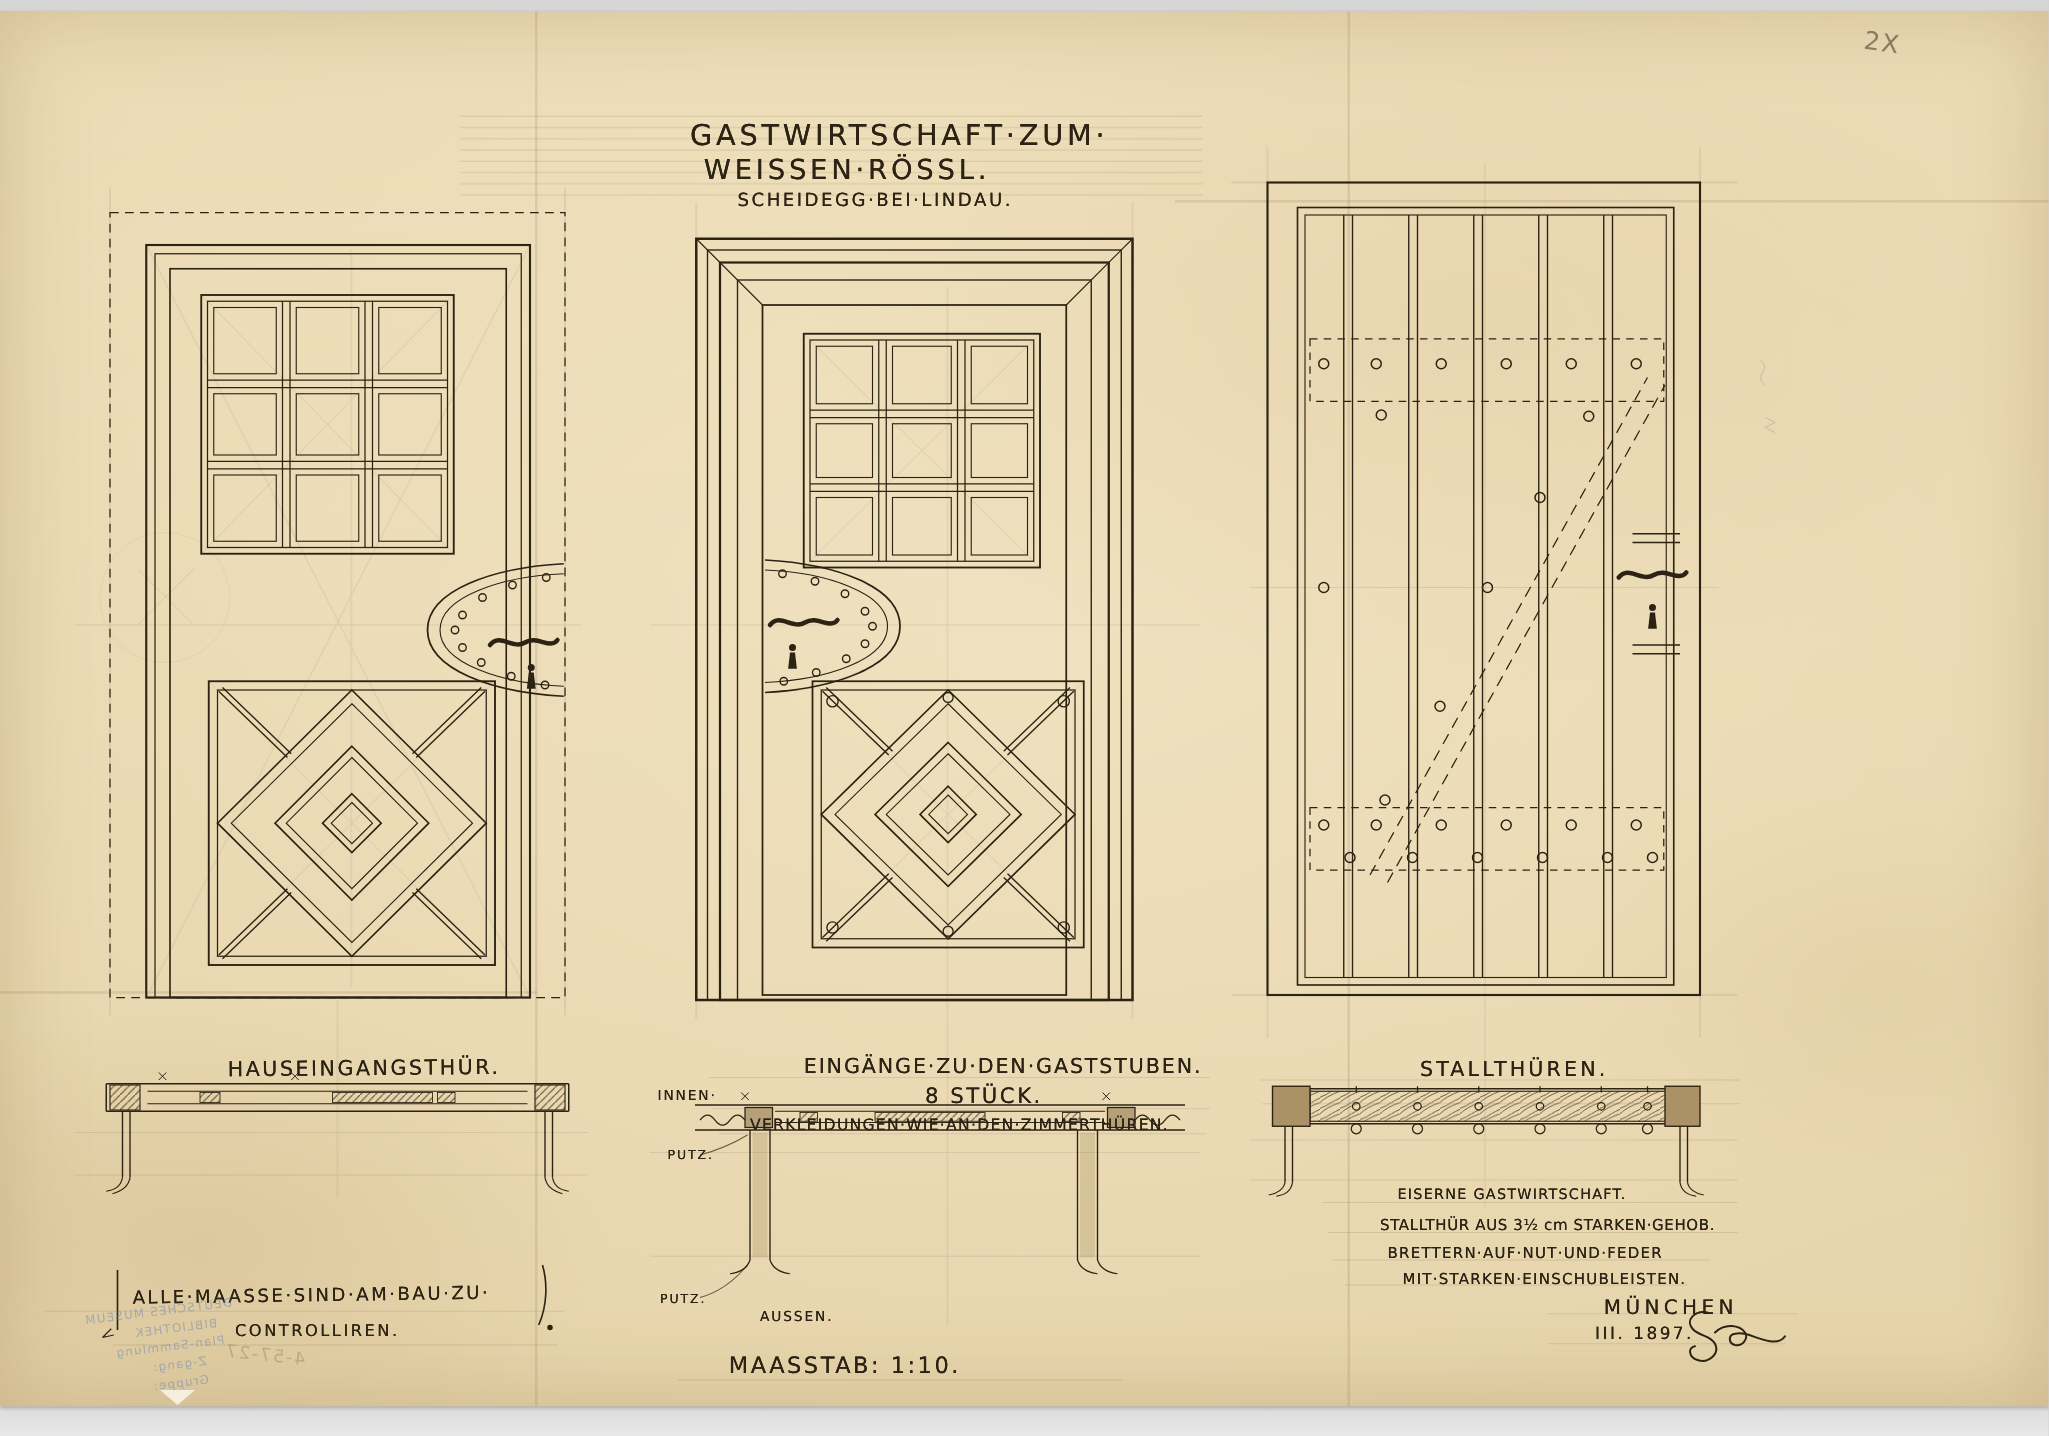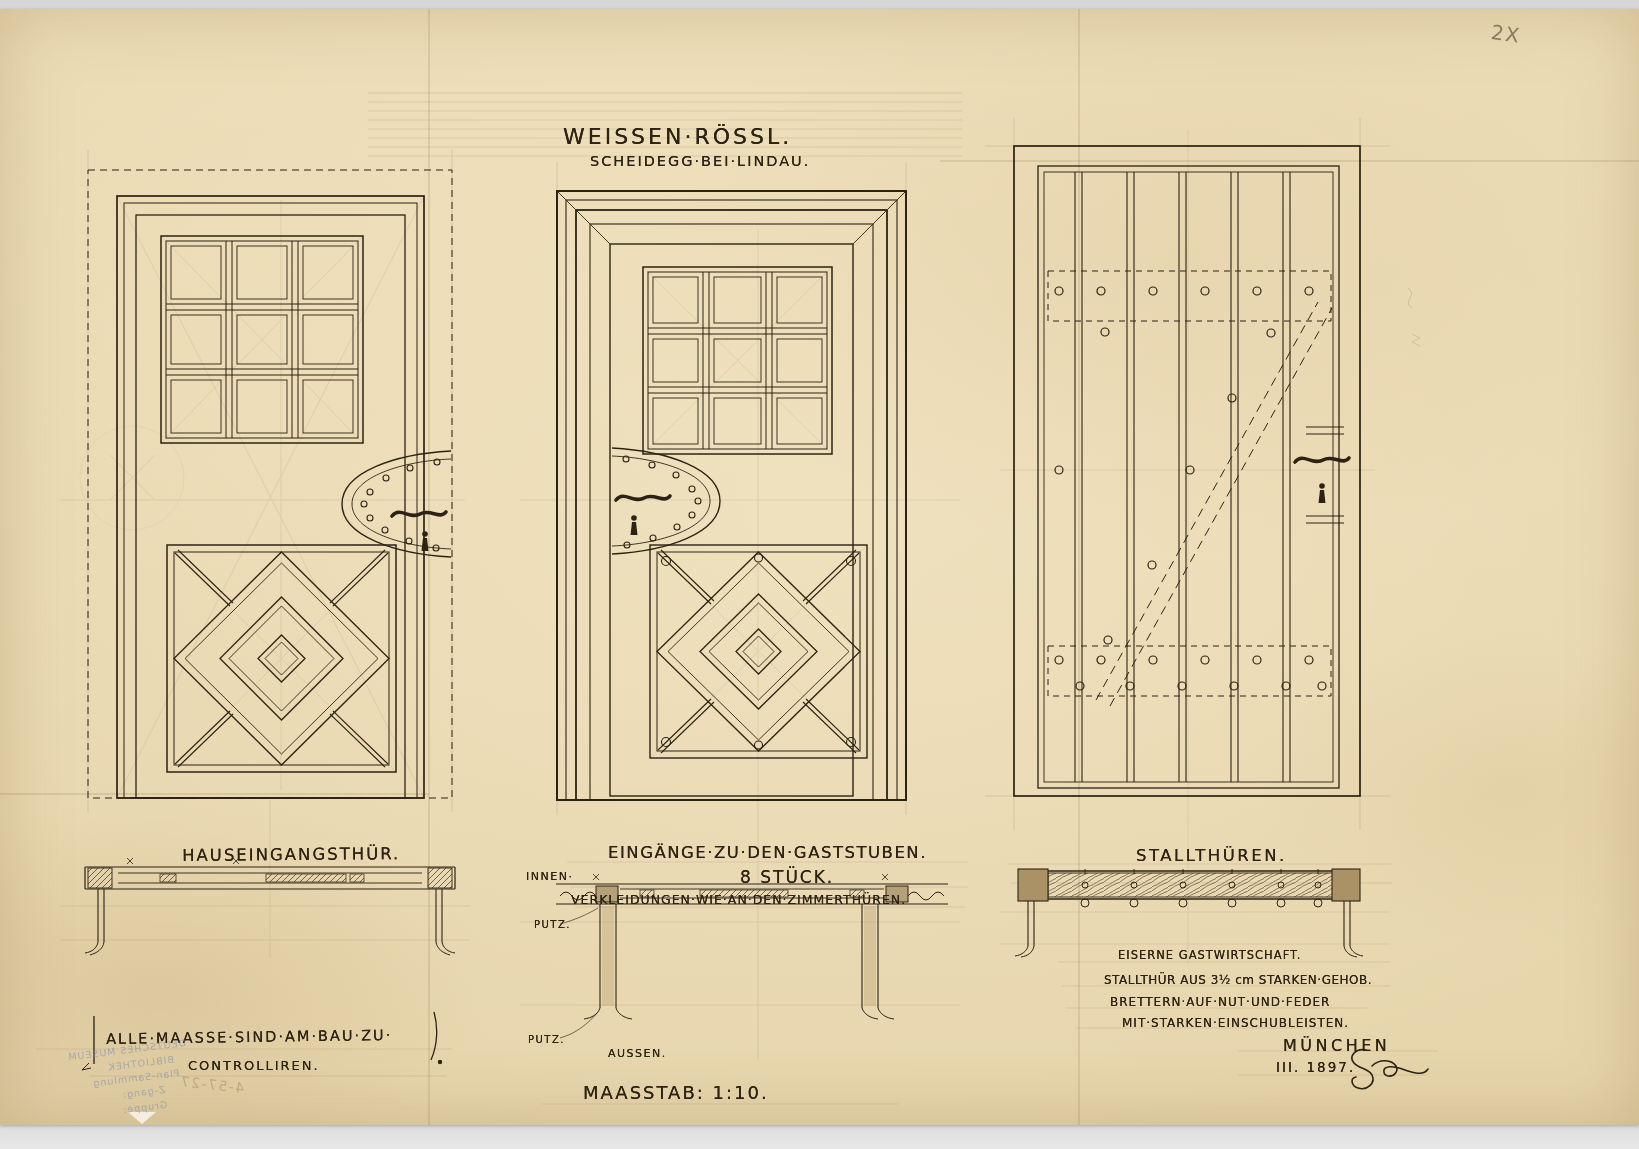--- a/index.html
+++ b/index.html
@@ -325,29 +325,30 @@
       <path d="M94,1016V1064 M434,1012 C438,1026 438,1044 431,1060"></path>
       <circle cx="440" cy="1062" r="2.2" fill="#2c2314" stroke="none"></circle>
       <path d="M82,1070 l7,-7 M82,1070 l9,-2" stroke-width="1"></path>
     </g>
     <path d="M1366,1050 c-10,-2 -18,6 -12,13 c5,6 14,5 18,12 c4,8 -5,16 -14,13 c-7,-2 -8,-10 -2,-11
          M1372,1066 c8,-8 20,-6 24,0 c3,5 -2,11 -8,10 c-5,-1 -6,-8 0,-9 c9,-2 16,4 28,6 c6,1 10,-1 12,-4" stroke="#2c2314" fill="none" stroke-width="1.6" stroke-linecap="round"></path>
 
     <polygon points="128,1112 156,1112 142,1124" fill="#f5efe0" stroke="none"></polygon>
   </svg>
 
+  <div class="ht" style="left:552px;top:96px;font-size:23px;letter-spacing:3px">GASTWIRTSCHAFT·ZUM·</div>
   <div class="ht" style="left:563px;top:124px;font-size:22px;letter-spacing:3px">WEISSEN·RÖSSL.</div>
   <div class="ht" style="left:590px;top:153px;font-size:14.5px;letter-spacing:2px">SCHEIDEGG·BEI·LINDAU.</div>
 
   <div class="ht pencil-t" style="left:1493px;top:20px;font-size:20px;transform:rotate(8deg)">2X</div>
 
   <div class="ht" style="left:182px;top:846px;font-size:16.5px;letter-spacing:2px;transform:rotate(-0.5deg)">HAUSEINGANGSTHÜR.</div>
-  <div class="ht" style="left:608px;top:843px;font-size:16.5px;letter-spacing:1.5px">EINGÄNGE·ZU·DEN·GASTSTUBEN.</div>
+  <div class="ht" style="left:643px;top:843px;font-size:16.5px;letter-spacing:1.5px">EINGÄNGE·ZU·DEN·GASTSTUBEN.</div>
   <div class="ht" style="left:740px;top:867px;font-size:17px;letter-spacing:2px">8 STÜCK.</div>
-  <div class="ht" style="left:571px;top:892px;font-size:12.5px;letter-spacing:1px">VERKLEIDUNGEN·WIE·AN·DEN·ZIMMERTHÜREN.</div>
+  <div class="ht" style="left:600px;top:892px;font-size:12.5px;letter-spacing:1px">VERKLEIDUNGEN·WIE·AN·DEN·ZIMMERTHÜREN.</div>
   <div class="ht" style="left:1136px;top:846px;font-size:16.5px;letter-spacing:2.5px">STALLTHÜREN.</div>
 
   <div class="ht" style="left:526px;top:870px;font-size:11px">INNEN·</div>
   <div class="ht" style="left:534px;top:919px;font-size:10px">PUTZ.</div>
   <div class="ht" style="left:528px;top:1034px;font-size:10px">PUTZ.</div>
   <div class="ht" style="left:608px;top:1047px;font-size:11px">AUSSEN.</div>
 
   <div class="ht" style="left:1118px;top:948px;font-size:11.5px;letter-spacing:1px">EISERNE GASTWIRTSCHAFT.</div>
   <div class="ht" style="left:1104px;top:973px;font-size:12px;letter-spacing:0.5px">STALLTHÜR AUS 3½ cm STARKEN·GEHOB.</div>
   <div class="ht" style="left:1110px;top:995px;font-size:12px;letter-spacing:1px">BRETTERN·AUF·NUT·UND·FEDER</div>

